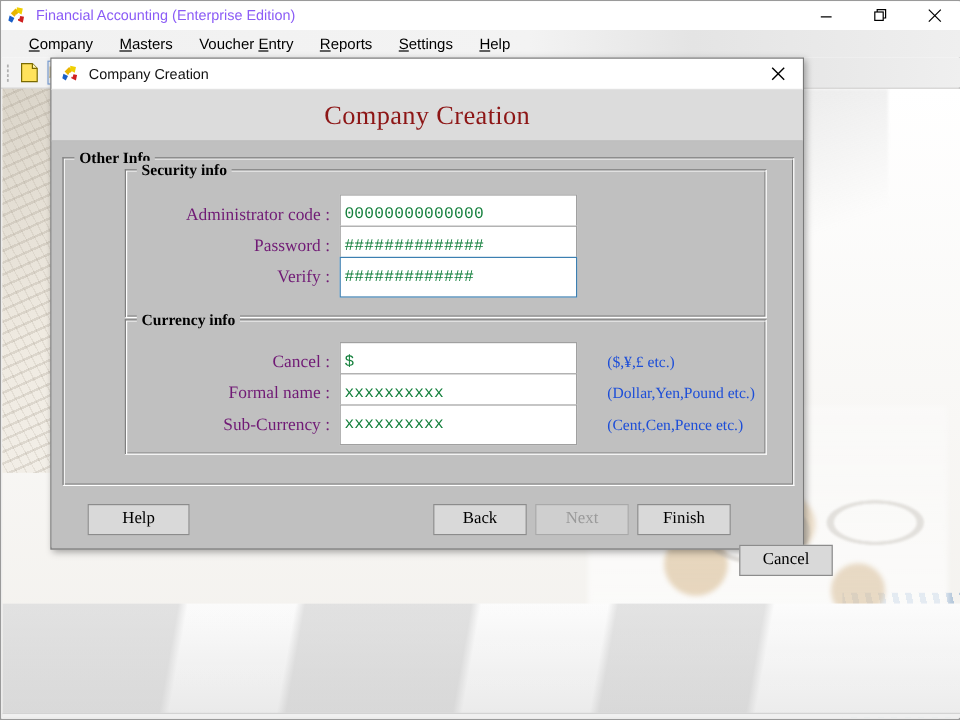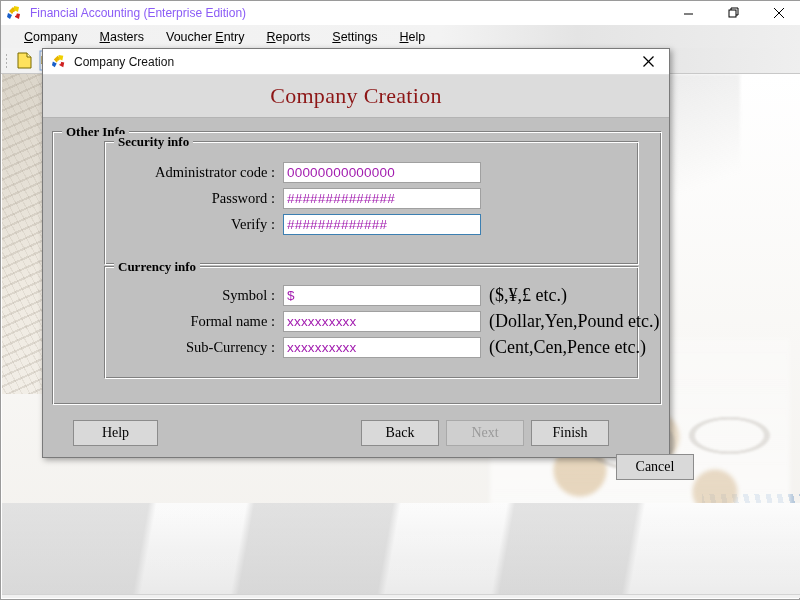--- a/index.html
+++ b/index.html
@@ -203,42 +203,42 @@
   #grp-other   { left: 9px;  top: 13px;  width: 610px; height: 274px; }
   #grp-security{ left: 61px; top: 23px;  width: 535px; height: 124px; }
   #grp-currency{ left: 61px; top: 148px; width: 535px; height: 113px; }
 
   .field-row {
     position: absolute;
     display: flex; align-items: center;
   }
   .field-label {
     font-family: "Liberation Serif", serif;
-    font-size: 14.5px; color: #000000;
+    font-size: 14.5px; color: #701a75;
     text-align: right;
     white-space: nowrap;
   }
   .txtbox {
     background: #ffffff;
     border: 1px solid #7f9db9;
     height: 21px;
-    font-family: Liberation Sans, sans-serif;
+    font-family: Liberation Mono, monospace;
     font-size: 13.5px;
-    color: #a21caf;
-    padding: 3px 3px;
+    color: #15803d;
+    padding: 16px 3px;
     display: flex; align-items: center;
     overflow: hidden; white-space: nowrap;
     letter-spacing: .2px;
   }
   .txtbox.plain { border: 1px solid #a0a0a0; }
   .txtbox.focused { border: 1px solid #3c7fb1; box-shadow: 0 0 0 0px #fff; }
   .hint {
     font-family: "Liberation Serif", serif;
-    font-size: 18px; color: #000000; white-space: nowrap;
-    margin-left: 8px;
+    font-size: 13px; color: #1d4ed8; white-space: nowrap;
+    margin-left: 25px;
   }
   .spin {
     width: 15px; height: 21px;
     border: 1px solid #a0a0a0; border-left: none;
     background: #d4d0c8;
     display: flex; flex-direction: column;
   }
   .spin > div {
     flex: 1; display: flex; align-items: center; justify-content: center;
     border-bottom: 1px solid #a0a0a0;
@@ -440,21 +440,21 @@
         <div class="field-row" style="left:0px; top:72px;">
           <div class="field-label" style="width:170px;">Verify :</div>
           <div class="txtbox focused" style="width:198px; margin-left:8px;">#############</div>
         </div>
       </div>
 
       <div class="group" id="grp-currency">
         <div class="group-label">Currency info</div>
 
         <div class="field-row" style="left:0px; top:18px;">
-          <div class="field-label" style="width:170px;">Symbol :</div>
+          <div class="field-label" style="width:170px;">Cancel :</div>
           <div class="txtbox plain" style="width:198px; margin-left:8px;">$</div>
           <div class="hint">($,¥,£ etc.)</div>
         </div>
 
         <div class="field-row" style="left:0px; top:44px;">
           <div class="field-label" style="width:170px;">Formal name :</div>
           <div class="txtbox plain" style="width:198px; margin-left:8px;">xxxxxxxxxx</div>
           <div class="hint">(Dollar,Yen,Pound etc.)</div>
         </div>
 

